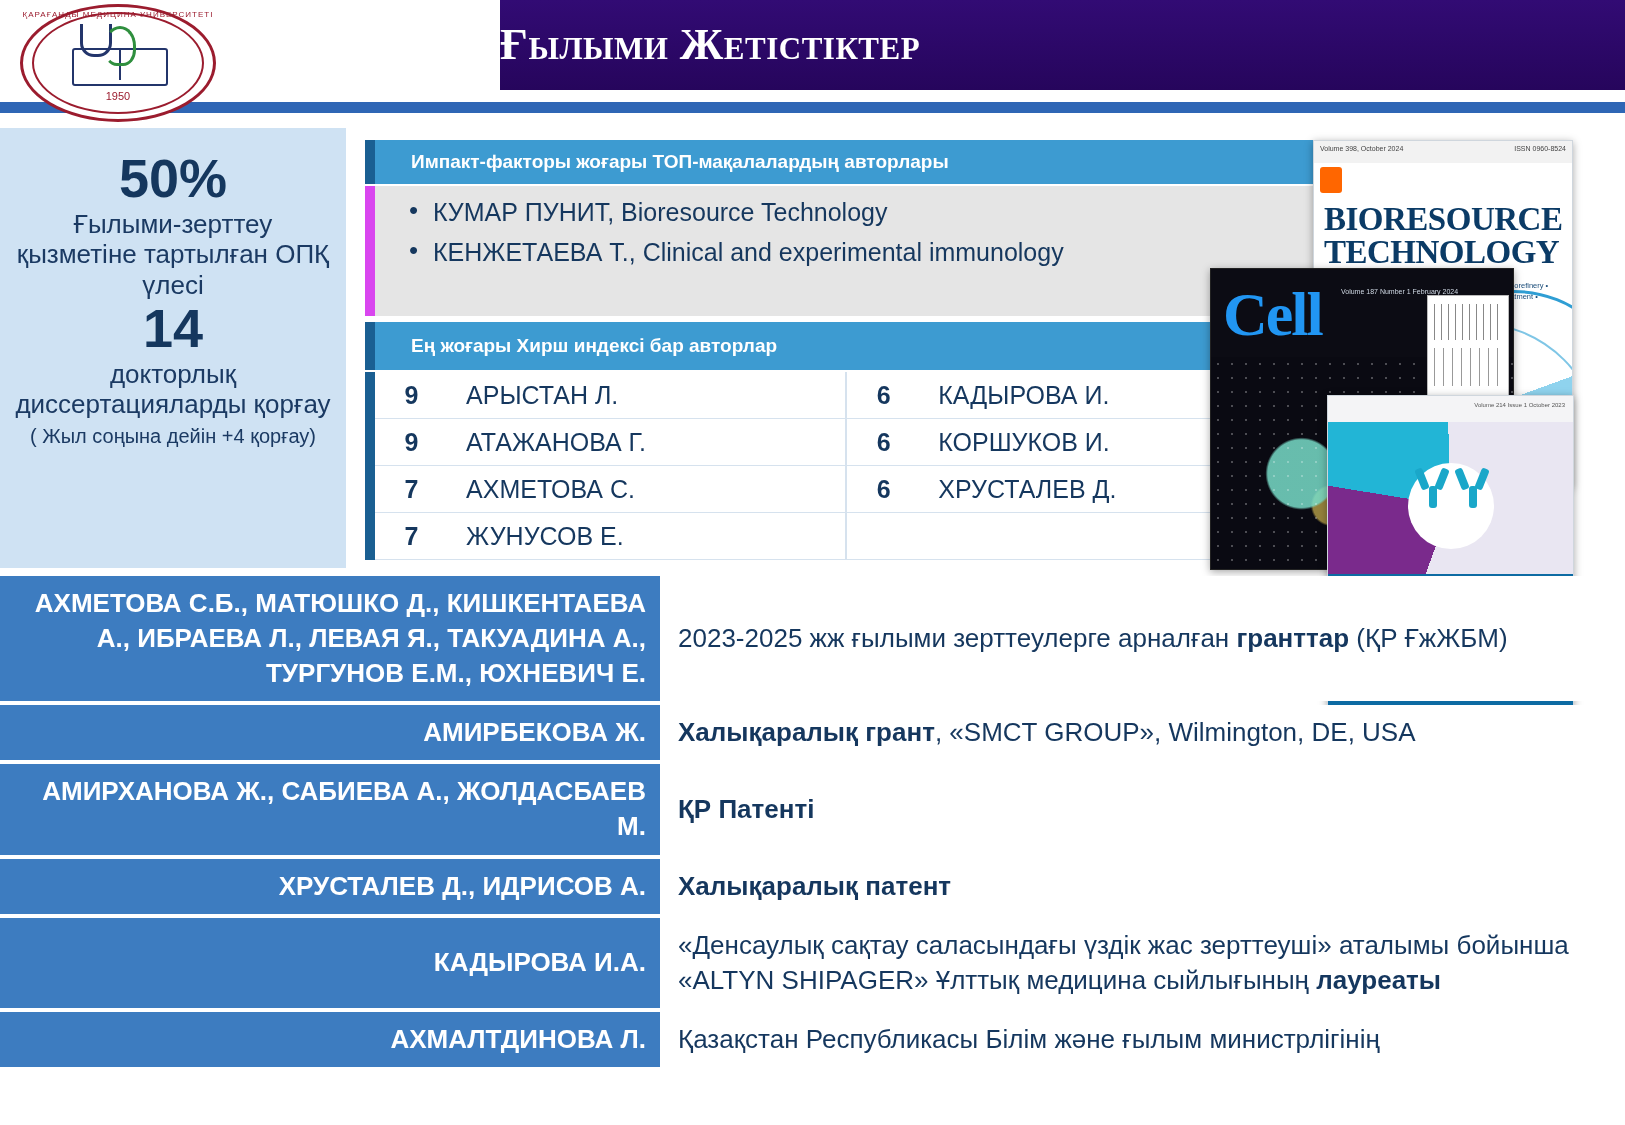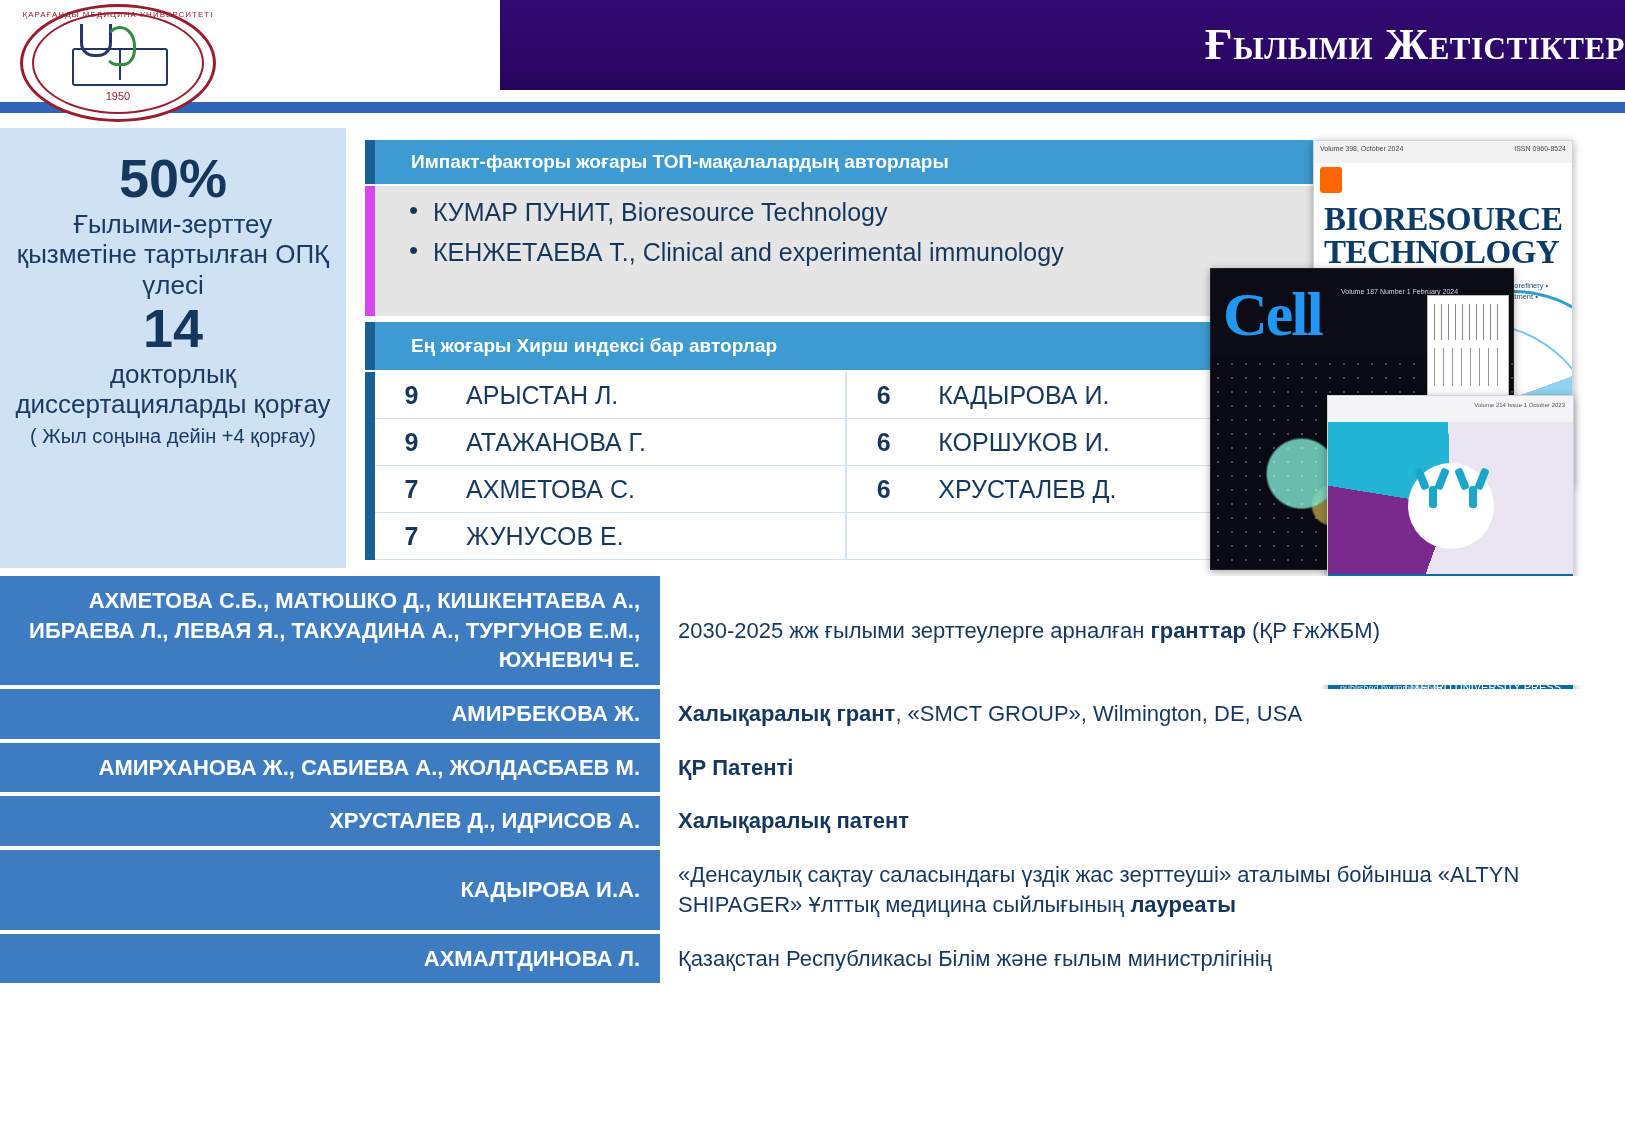--- a/index.html
+++ b/index.html
@@ -45,21 +45,21 @@
     position: absolute;
     left: 0; top: 0;
     width: 500px; height: 90px;
     background: #ffffff;
   }
   .header-title {
     position: absolute;
     left: 500px; top: 0;
     width: 1125px; height: 90px;
     line-height: 90px;
-    text-align: right;
+    text-align: left;
     color: #ffffff;
     font-size: 44px;
     font-weight: bold;
     letter-spacing: 0.5px;
     font-variant: small-caps;
     font-family: "Liberation Serif", serif;
   }
 
   
   .logo {
@@ -396,22 +396,22 @@
   
   .bottom-table {
     position: absolute;
     left: 0; top: 572px;
     width: 1625px;
     border-collapse: separate;
     border-spacing: 0 4px;
   }
   .bottom-table td {
     vertical-align: middle;
-    padding: 10px 20px;
-    font-size: 22px;
+    padding: 10px 14px;
+    font-size: 26px;
     box-sizing: border-box;
   }
   .bt-left {
     width: 660px;
     background: #3d7cc0;
     color: #ffffff;
     font-weight: bold;
     text-align: right;
     line-height: 1.35;
   }
@@ -532,21 +532,21 @@
   <div class="cei-title1">Clinical &amp; Experimental</div>
   <div class="cei-title2">IMMUNOLOGY</div>
   <div class="cei-foot-l">published by immunology</div>
   <div class="cei-foot-r">OXFORD UNIVERSITY PRESS</div>
 </div>
 
 <table class="bottom-table">
   <tbody>
     <tr>
       <td class="bt-left">АХМЕТОВА С.Б., МАТЮШКО Д., КИШКЕНТАЕВА А., ИБРАЕВА Л., ЛЕВАЯ Я., ТАКУАДИНА А., ТУРГУНОВ Е.М., ЮХНЕВИЧ Е.</td>
-      <td class="bt-right"><span>2030-2025 жж ғылыми зерттеулерге арналған </span><b>гранттар</b><span> (ҚР ҒжЖБМ)</span></td>
+      <td class="bt-right"><span>2023-2025 жж ғылыми зерттеулерге арналған </span><b>гранттар</b><span> (ҚР ҒжЖБМ)</span></td>
     </tr>
     <tr>
       <td class="bt-left">АМИРБЕКОВА Ж.</td>
       <td class="bt-right"><span></span><b>Халықаралық грант</b><span>, «SMCT GROUP», Wilmington, DE, USA</span></td>
     </tr>
     <tr>
       <td class="bt-left">АМИРХАНОВА Ж., САБИЕВА А., ЖОЛДАСБАЕВ М.</td>
       <td class="bt-right"><span></span><b>ҚР Патенті</b><span></span></td>
     </tr>
     <tr>

